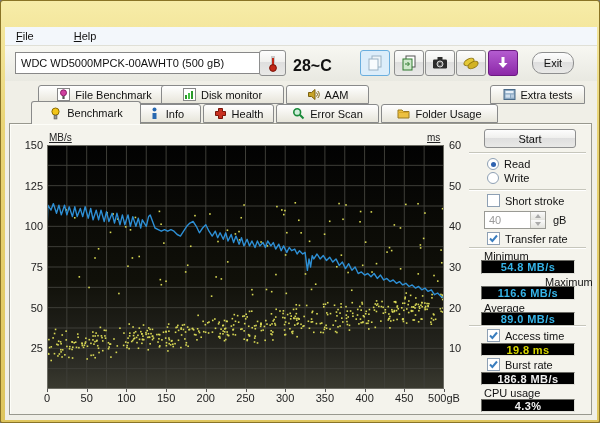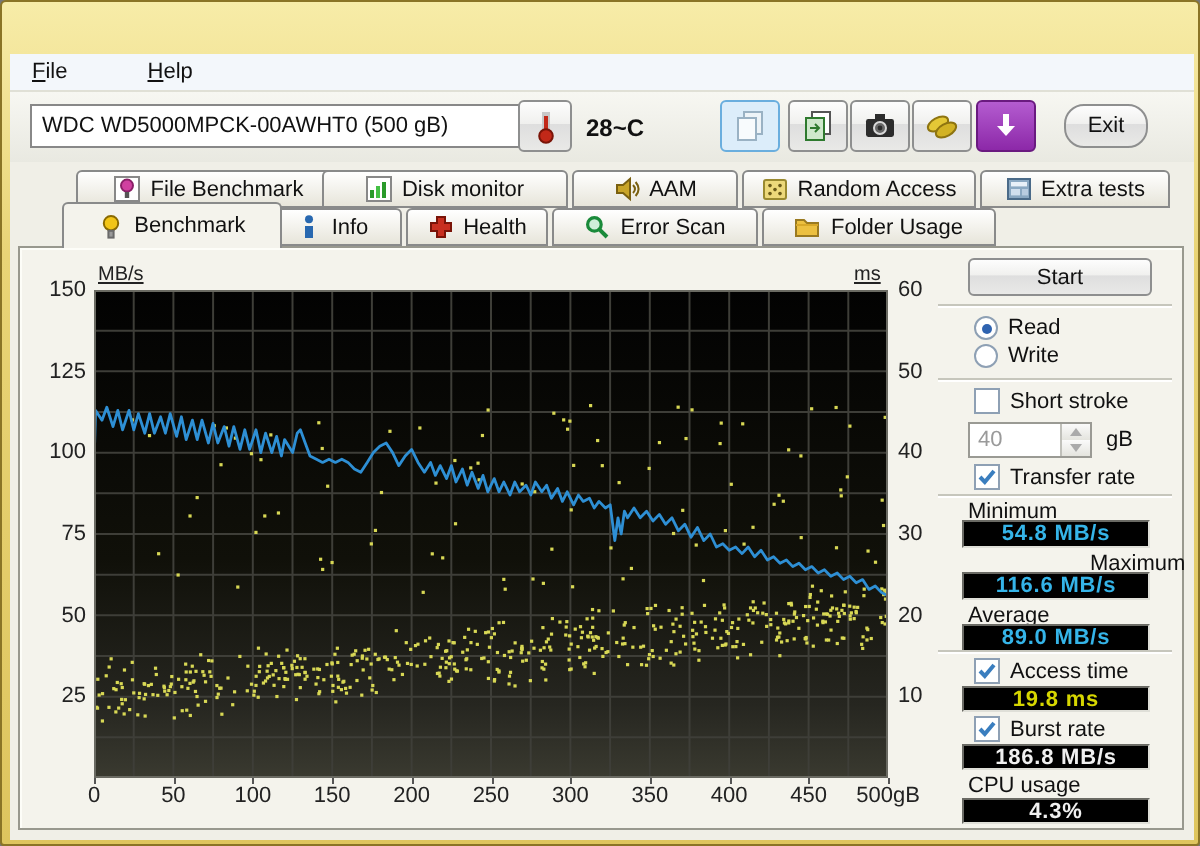--- a/index.html
+++ b/index.html
@@ -29,21 +29,21 @@
     display:flex;align-items:center;padding-left:5px;}
   .combo-arrow-btn{position:absolute;right:1px;top:1px;width:17px;height:18px;
     background:linear-gradient(#fdfdfd,#e2e2dc);border-left:1px solid #aaa;
     display:flex;align-items:center;justify-content:center;}
   .tri-down{width:0;height:0;border-left:4px solid transparent;border-right:4px solid transparent;border-top:5px solid #333;}
   .btn{background:linear-gradient(#fdfdfd,#f0f0ee 45%,#dedede 46%,#e9e9e7);
     border:1px solid #8e8f8f;border-radius:3px;display:flex;align-items:center;justify-content:center;}
   .tbtn{top:49px;width:30px;height:26px;}
   .tbtn.selected{border:1px solid #6aaede;background:#dcedfa;}
   .tbtn.purple{background:linear-gradient(#b45cd0,#8c28a8);border:1px solid #6a1a80;}
-  .temp-text{left:292px;top:56px;font-weight:bold;font-size:12px;}
+  .temp-text{left:292px;top:56px;font-weight:bold;font-size:16px;}
   
   .tab{height:19px;border:1px solid #898a8a;border-radius:3px 3px 0 0;
     background:linear-gradient(#ffffff,#e7e5da);display:flex;align-items:center;justify-content:center;
     gap:5px;font-size:11px;z-index:1;}
   .tab.row2{top:103px;}
   .tab.active{top:100px;height:23px;background:#f4f3ec;z-index:3;border-bottom:none;}
   .tab svg{flex:0 0 auto;}
   
   .panel{left:8px;top:122px;width:583px;height:292px;background:#f4f3ec;
     border:1px solid #98988e;box-shadow:inset 1px 1px 0 #fdfdf8;z-index:2;}
@@ -159,31 +159,20 @@
       <rect x="8" y="3" width="2" height="8" fill="#2a9a2a"></rect>
     </svg>
     <span>Disk monitor</span>
   </div>
   <div class="abs tab" style="left:285px;top:84px;width:83px;">
     <svg width="13" height="13" viewBox="0 0 13 13">
       <polygon points="1.5,4.5 4.5,4.5 8,1.5 8,11.5 4.5,8.5 1.5,8.5" fill="#c8a428" stroke="#7a6010"></polygon>
       <path d="M9.5 4.5 q2 2 0 4 M10.8 3 q3 3.5 0 7" stroke="#7a6010" fill="none"></path>
     </svg>
     <span>AAM</span>
-  </div>
-  <div class="abs tab" style="left:370px;top:84px;width:117px;">
-    <svg width="13" height="13" viewBox="0 0 13 13">
-      <rect x="1" y="2" width="11" height="9.5" rx="1" fill="#ecd87a" stroke="#9a8a30"></rect>
-      <circle cx="4" cy="4.8" r="0.9" fill="#6a5a18"></circle>
-        <circle cx="9" cy="4.8" r="0.9" fill="#6a5a18"></circle>
-      <circle cx="6.5" cy="6.8" r="0.9" fill="#6a5a18"></circle>
-      <circle cx="4" cy="8.8" r="0.9" fill="#6a5a18"></circle>
-        <circle cx="9" cy="8.8" r="0.9" fill="#6a5a18"></circle>
-    </svg>
-    <span>Random Access</span>
   </div>
   <div class="abs tab" style="left:489px;top:84px;width:95px;">
     <svg width="13" height="13" viewBox="0 0 13 13">
       <rect x="1" y="1.5" width="11" height="10" fill="#8aa8c2" stroke="#4a6a88"></rect>
       <rect x="2.5" y="3" width="8" height="2.2" fill="#e8f0f8"></rect>
       <rect x="2.5" y="6.5" width="4.5" height="3.2" fill="#d0dfee"></rect>
       <rect x="8" y="6.5" width="3" height="3.2" fill="#b8cce0"></rect>
     </svg>
     <span>Extra tests</span>
   </div>

